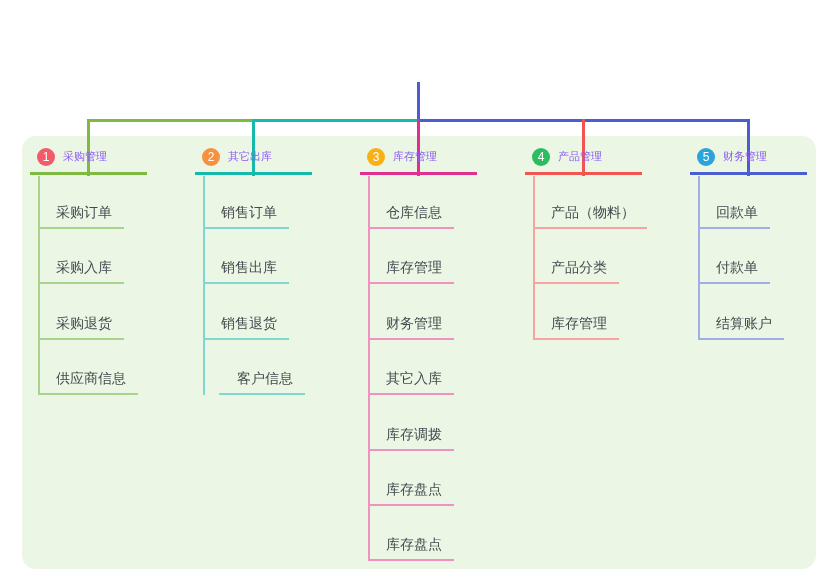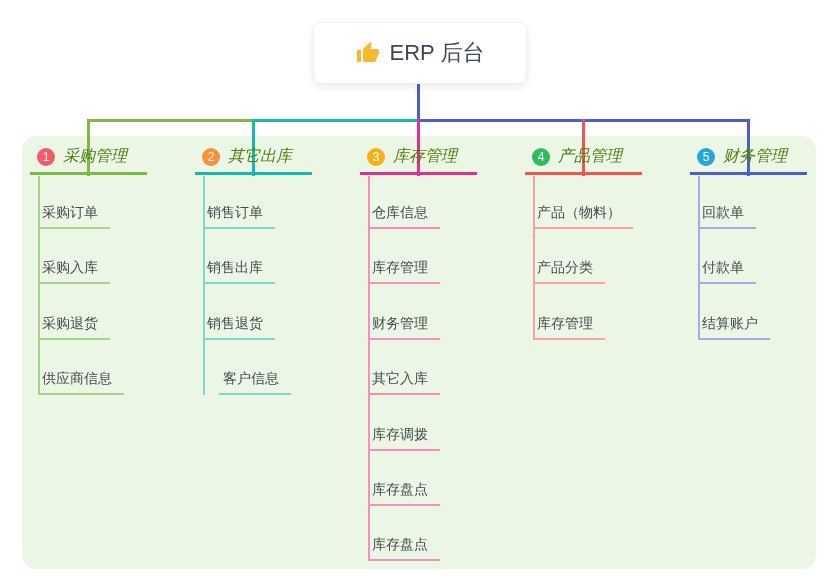--- a/index.html
+++ b/index.html
@@ -26,27 +26,27 @@
   .hdr{
     position:absolute;top:141px;width:117px;height:34px;box-sizing:border-box;
     border-bottom:3px solid #999;display:flex;align-items:center;padding-left:7px;
     cursor:pointer;
   }
   .badge{
     width:18px;height:18px;border-radius:50%;flex:0 0 18px;
     display:flex;align-items:center;justify-content:center;
     color:#fff;font-size:12px;line-height:18px;margin-right:8px;
   }
-  .hlabel{font-size:16px;color:#4d7c0f;white-space:nowrap;font-style:italic;}
+  .hlabel{font-size:11px;color:#8b5cf6;white-space:nowrap;}
   .vsub{position:absolute;top:176px;width:2px;}
   .items{position:absolute;top:175px;}
   .item{
     position:absolute;left:0;height:42px;box-sizing:border-box;
     display:flex;align-items:flex-end;white-space:nowrap;
-    padding:0 12px 5px 4px;border-bottom:2px solid #ccc;
+    padding:0 12px 5px 18px;border-bottom:2px solid #ccc;
     font-size:14px;color:#45494e;cursor:pointer;
   }
   .item:nth-child(1){top:12px}
   .item:nth-child(2){top:67px}
   .item:nth-child(3){top:123px}
   .item:nth-child(4){top:178px}
   .item:nth-child(5){top:234px}
   .item:nth-child(6){top:289px}
   .item:nth-child(7){top:344px}
 </style>
@@ -62,26 +62,20 @@
   <div class="hline" style="left: 87px; width: 168px; background: rgb(126, 186, 66);"></div>
   <div class="hline" style="left: 255px; width: 163px; background: rgb(22, 185, 172);"></div>
   <div class="hline" style="left: 418px; width: 332px; background: rgb(74, 94, 207);"></div>
 
   <div class="vline drop" style="left: 87px; background: rgb(126, 186, 66);"></div>
   <div class="vline drop" style="left: 252px; background: rgb(22, 185, 172);"></div>
   <div class="vline drop" style="left: 417px; background: rgb(224, 48, 143);"></div>
   <div class="vline drop" style="left: 582px; background: rgb(242, 84, 82);"></div>
   <div class="vline drop" style="left: 747px; background: rgb(74, 94, 207);"></div>
 
-  <div class="root-card">
-    <svg width="24" height="24" viewBox="0 0 24 24">
-      <path fill="#f5b82e" d="M1 21h4V9H1v12zm22-11c0-1.1-.9-2-2-2h-6.31l.95-4.57.03-.32c0-.41-.17-.79-.44-1.06L14.17 1 7.58 7.59C7.22 7.95 7 8.45 7 9v10c0 1.1.9 2 2 2h9c.83 0 1.54-.5 1.84-1.22l3.02-7.05c.09-.23.14-.47.14-.73v-2z"></path>
-    </svg>
-    <span>ERP 后台</span>
-  </div>
 
   <div>
     <div class="hdr" style="left: 30px; border-bottom-color: rgb(126, 186, 66);">
       <span class="badge" style="background: rgb(242, 91, 105);">1</span>
       <span class="hlabel">采购管理</span>
     </div>
     <div class="vsub" style="left: 38px; height: 219px; background: rgb(168, 211, 141);"></div>
     <div class="items" style="left:38px">
       <div class="item" style="border-bottom-color: rgb(168, 211, 141);">采购订单</div>
       <div class="item" style="border-bottom-color: rgb(168, 211, 141);">采购入库</div>

